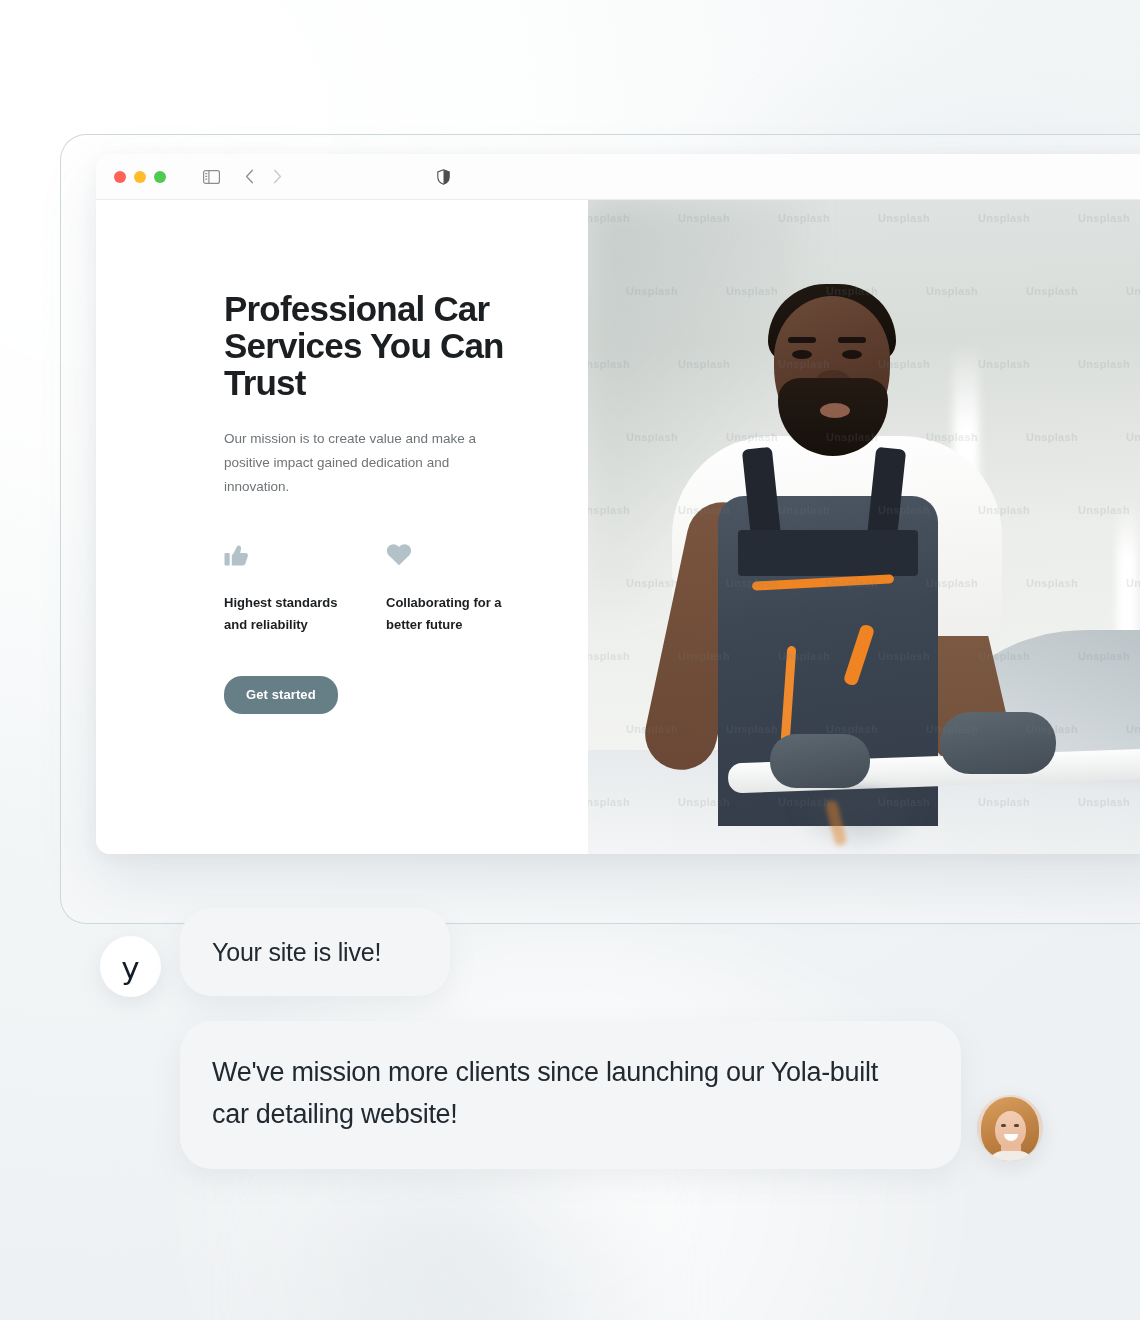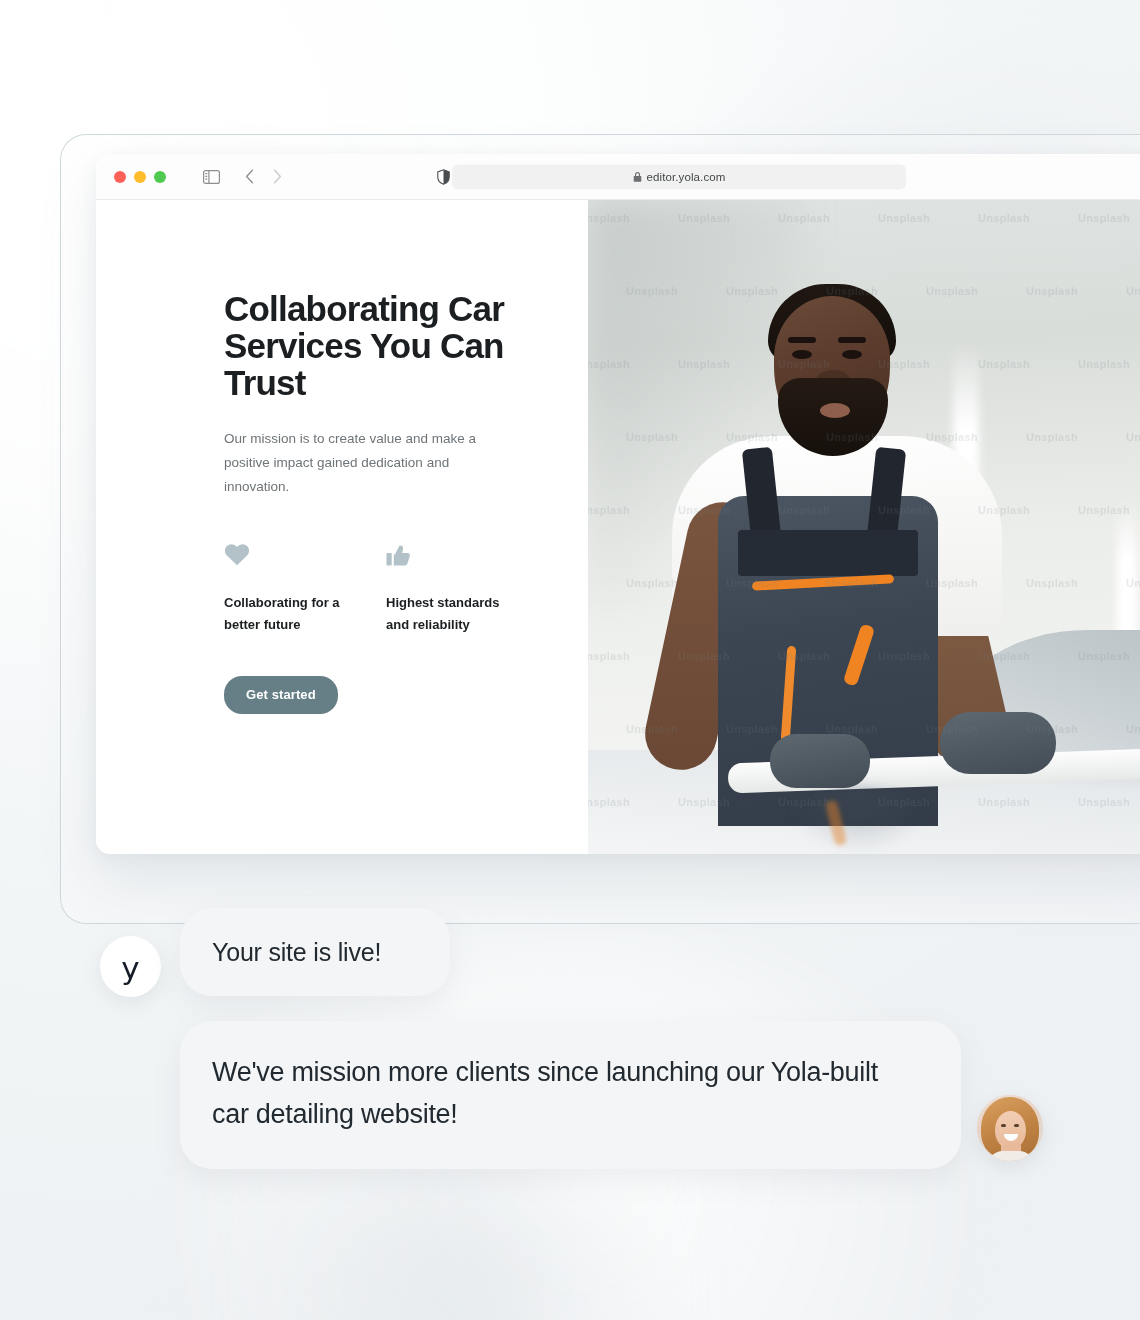--- a/index.html
+++ b/index.html
@@ -538,56 +538,48 @@
       </div>
     </div>
 
     <div class="chrome-icon-btn shield-btn">
       <svg width="13" height="16" viewBox="0 0 13 16" fill="none">
         <path d="M6.5 0.8 L12.2 3 V8 C12.2 11.6 9.6 14.2 6.5 15.2 C3.4 14.2 0.8 11.6 0.8 8 V3 Z" stroke="#4a4e50" stroke-width="1.1" fill="none"></path>
         <path d="M6.5 0.8 L12.2 3 V8 C12.2 11.6 9.6 14.2 6.5 15.2 Z" fill="#4a4e50"></path>
       </svg>
     </div>
 
-    <div class="url-bar">
-      <span class="lock-icon">
-        <svg width="9" height="11" viewBox="0 0 9 11" fill="currentColor">
-          <path d="M2 4.4V3.1a2.5 2.5 0 015 0v1.3h.6A.7.7 0 018.3 5v4.6a.7.7 0 01-.7.7H1.4a.7.7 0 01-.7-.7V5a.7.7 0 01.7-.6H2zm1.1 0h2.8V3.1a1.4 1.4 0 00-2.8 0v1.3z"></path>
-        </svg>
-      </span>
-      <span class="url-text">editor.yola.com</span>
-    </div>
 
   </div>
 
   <div class="site">
 
     <div class="hero-copy">
-      <h1 class="hero-title">Collaborating Car Services You Can Trust</h1>
+      <h1 class="hero-title">Professional Car Services You Can Trust</h1>
       <p class="hero-sub">Our mission is to create value and make a positive impact gained dedication and innovation.</p>
 
       <div class="features">
-
-        <div class="feature">
-          <span class="feature-icon">
-            <svg width="26" height="24" viewBox="0 0 26 24" fill="currentColor">
-              <path d="M13 23.2 2.9 13.4C.3 10.8.3 6.6 2.9 4.1a6.5 6.5 0 0 1 9.1 0l1 1 1-1a6.5 6.5 0 0 1 9.1 0c2.6 2.5 2.6 6.7 0 9.3L13 23.2z"></path>
-            </svg>
-          </span>
-          <div class="feature-label">Collaborating for a better future</div>
-        </div>
 
         <div class="feature">
           <span class="feature-icon">
             <svg width="26" height="26" viewBox="0 0 26 26" fill="currentColor">
               <rect x="0.5" y="11" width="5.2" height="12.5" rx="1.1"></rect>
               <path d="M7.8 23.5h10.8c1.3 0 2.4-.8 2.8-2l2.4-7.2c.5-1.6-.6-3.2-2.3-3.2h-5.3l.9-4.4c.3-1.6-.9-3.1-2.5-3.1-.7 0-1.3.4-1.6 1l-3.7 7.1c-.2.4-.5.7-.9.9l-.6.3v10.6z"></path>
             </svg>
           </span>
           <div class="feature-label">Highest standards and reliability</div>
+        </div>
+
+        <div class="feature">
+          <span class="feature-icon">
+            <svg width="26" height="24" viewBox="0 0 26 24" fill="currentColor">
+              <path d="M13 23.2 2.9 13.4C.3 10.8.3 6.6 2.9 4.1a6.5 6.5 0 0 1 9.1 0l1 1 1-1a6.5 6.5 0 0 1 9.1 0c2.6 2.5 2.6 6.7 0 9.3L13 23.2z"></path>
+            </svg>
+          </span>
+          <div class="feature-label">Collaborating for a better future</div>
         </div>
 
       </div>
 
       <button class="cta">Get started</button>
     </div>
 
     <div class="hero-photo">
       <div class="photo-bg"></div>
       <div class="photo-wall-shadow"></div>

